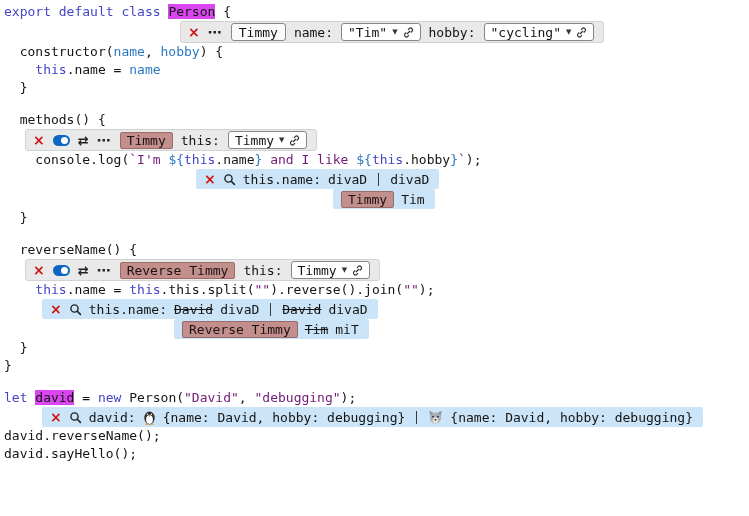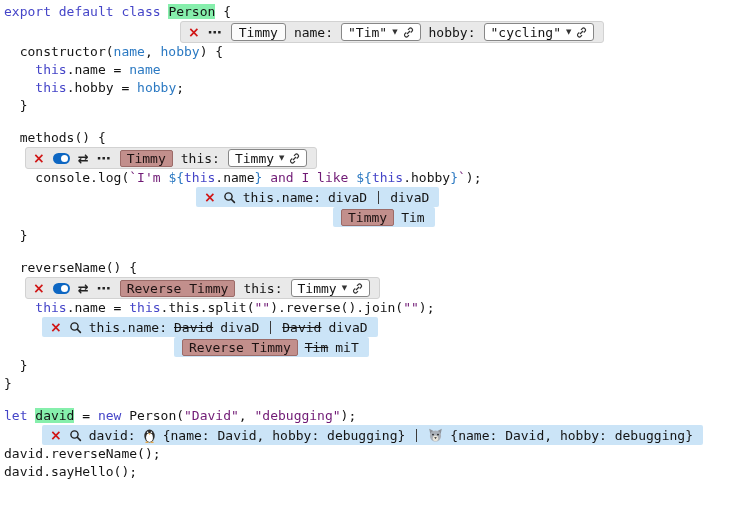--- a/index.html
+++ b/index.html
@@ -10,21 +10,21 @@
     font-family:"DejaVu Sans Mono",monospace;
     font-size:13px;color:#141414;
   }
   .line{white-space:pre;height:18px;line-height:18px}
   .blank{height:14px}
   .kw{color:#4545c8}
   .param{color:#2b79c2}
   .str{color:#701a75}
   .cm{color:#ac5a1f}
   .tpl{color:#2b79c2}
-  .hl{background:#86efac}
+  .hl{background:#d946ef}
   .row{display:flex;align-items:center}
   .wrow{height:22px}
   .prow{height:20px}
   .widget{display:inline-flex;align-items:center;gap:8px;background:#e9e9e9;
           border:1px solid #d2d2d2;border-radius:3px;height:22px;padding:0 9px 0 7px}
   .probe{display:inline-flex;align-items:center;gap:7px;background:#cbe4f7;
          border-radius:2px;height:20px;padding:0 10px 0 8px}
   .x{color:#d01616;font-weight:bold;font-family:"DejaVu Sans",sans-serif;font-size:14px;cursor:pointer;line-height:1}
   .ico{font-family:"DejaVu Sans",sans-serif;color:#222;font-weight:bold;cursor:pointer;line-height:1}
   .more{letter-spacing:1px;font-size:14px}
@@ -86,21 +86,20 @@
             </svg>
           </span>
       </span>
     </div>
   </div>
 
   <div class="line"><span>  constructor(</span><span class="param">name</span><span>, </span><span class="param">hobby</span><span>) {</span></div>
 
   <div class="line"><span>    </span><span class="kw">this</span><span>.name = </span><span class="param">name</span></div>
 
-  <div class="line"><span>    </span><span class="kw">this</span><span>.hobby = </span><span class="param">hobby</span><span>;</span></div>
 
   <div class="line"><span>  }</span></div>
 
   <div class="blank"></div>
 
   <div class="line"><span>  methods() {</span></div>
 
   <div class="row wrow w2">
     <div class="widget">
       <span class="x">×</span>

